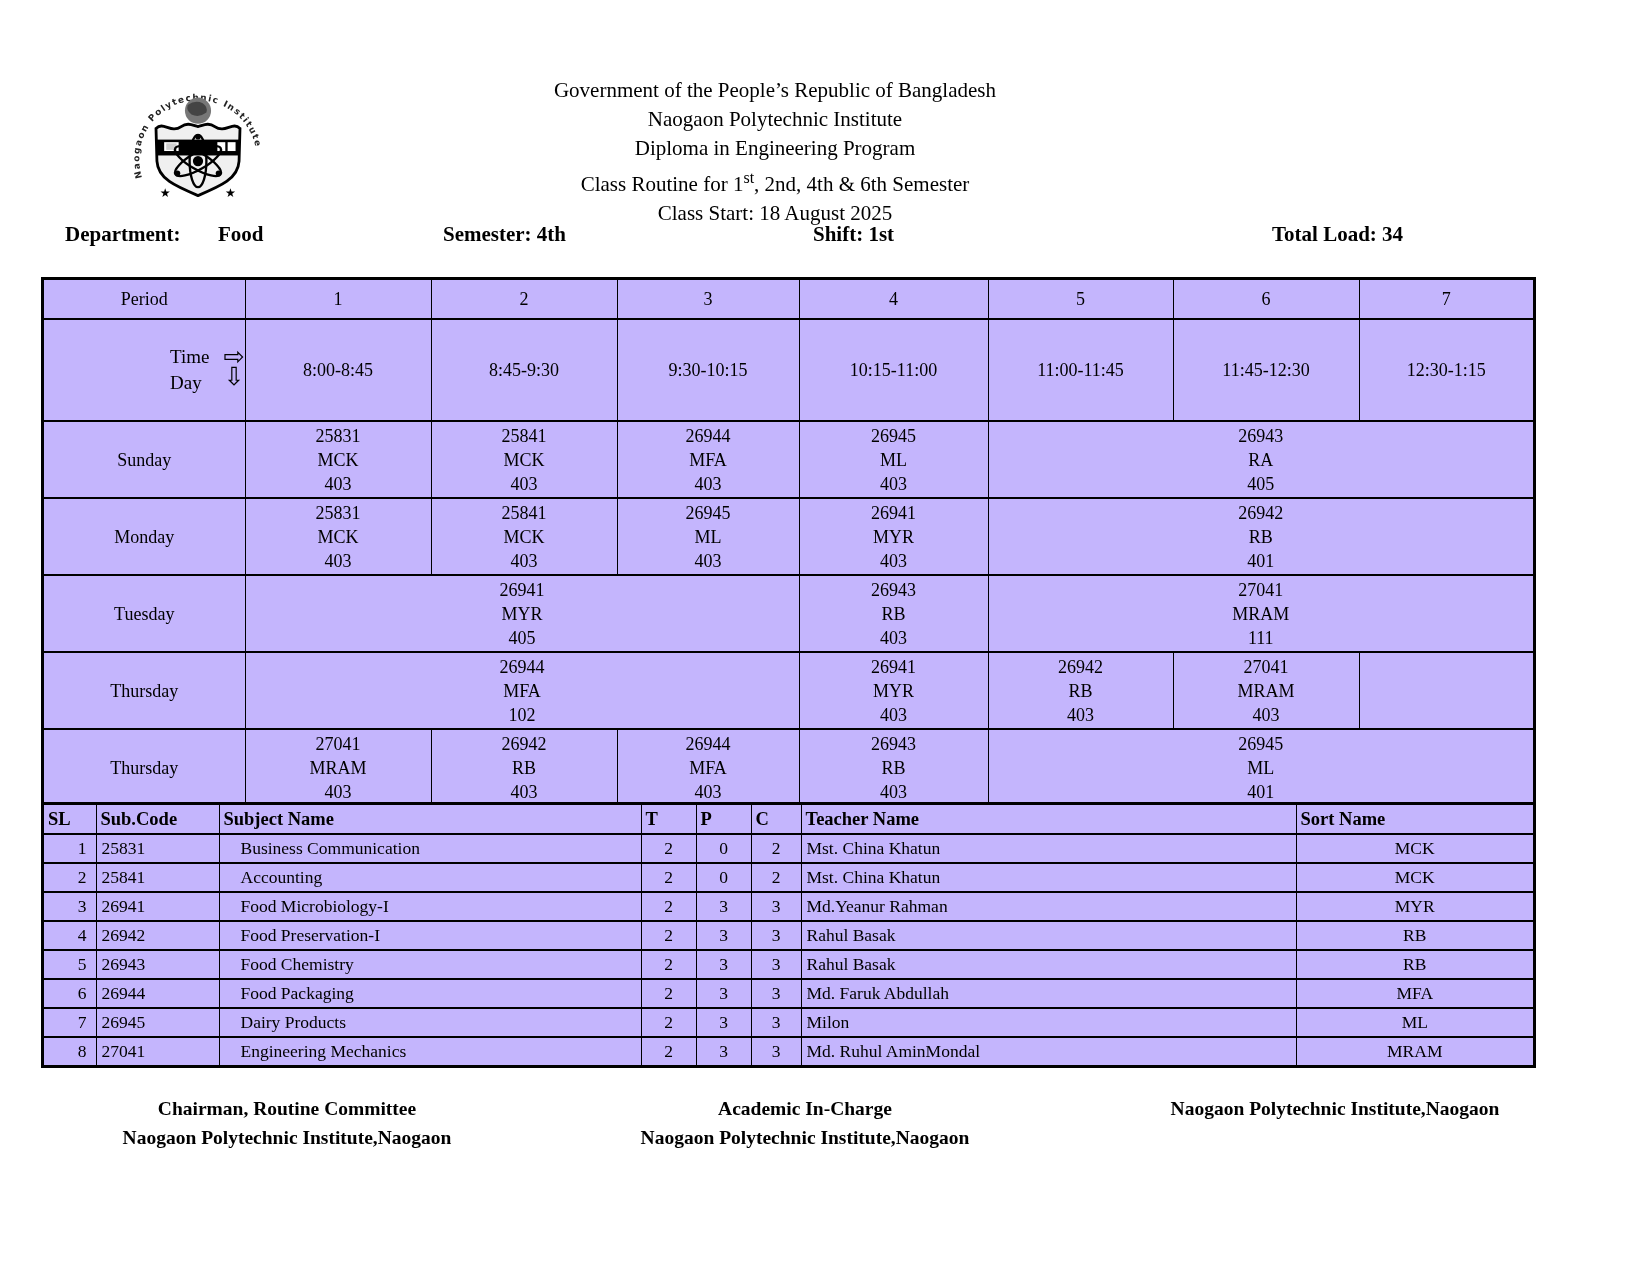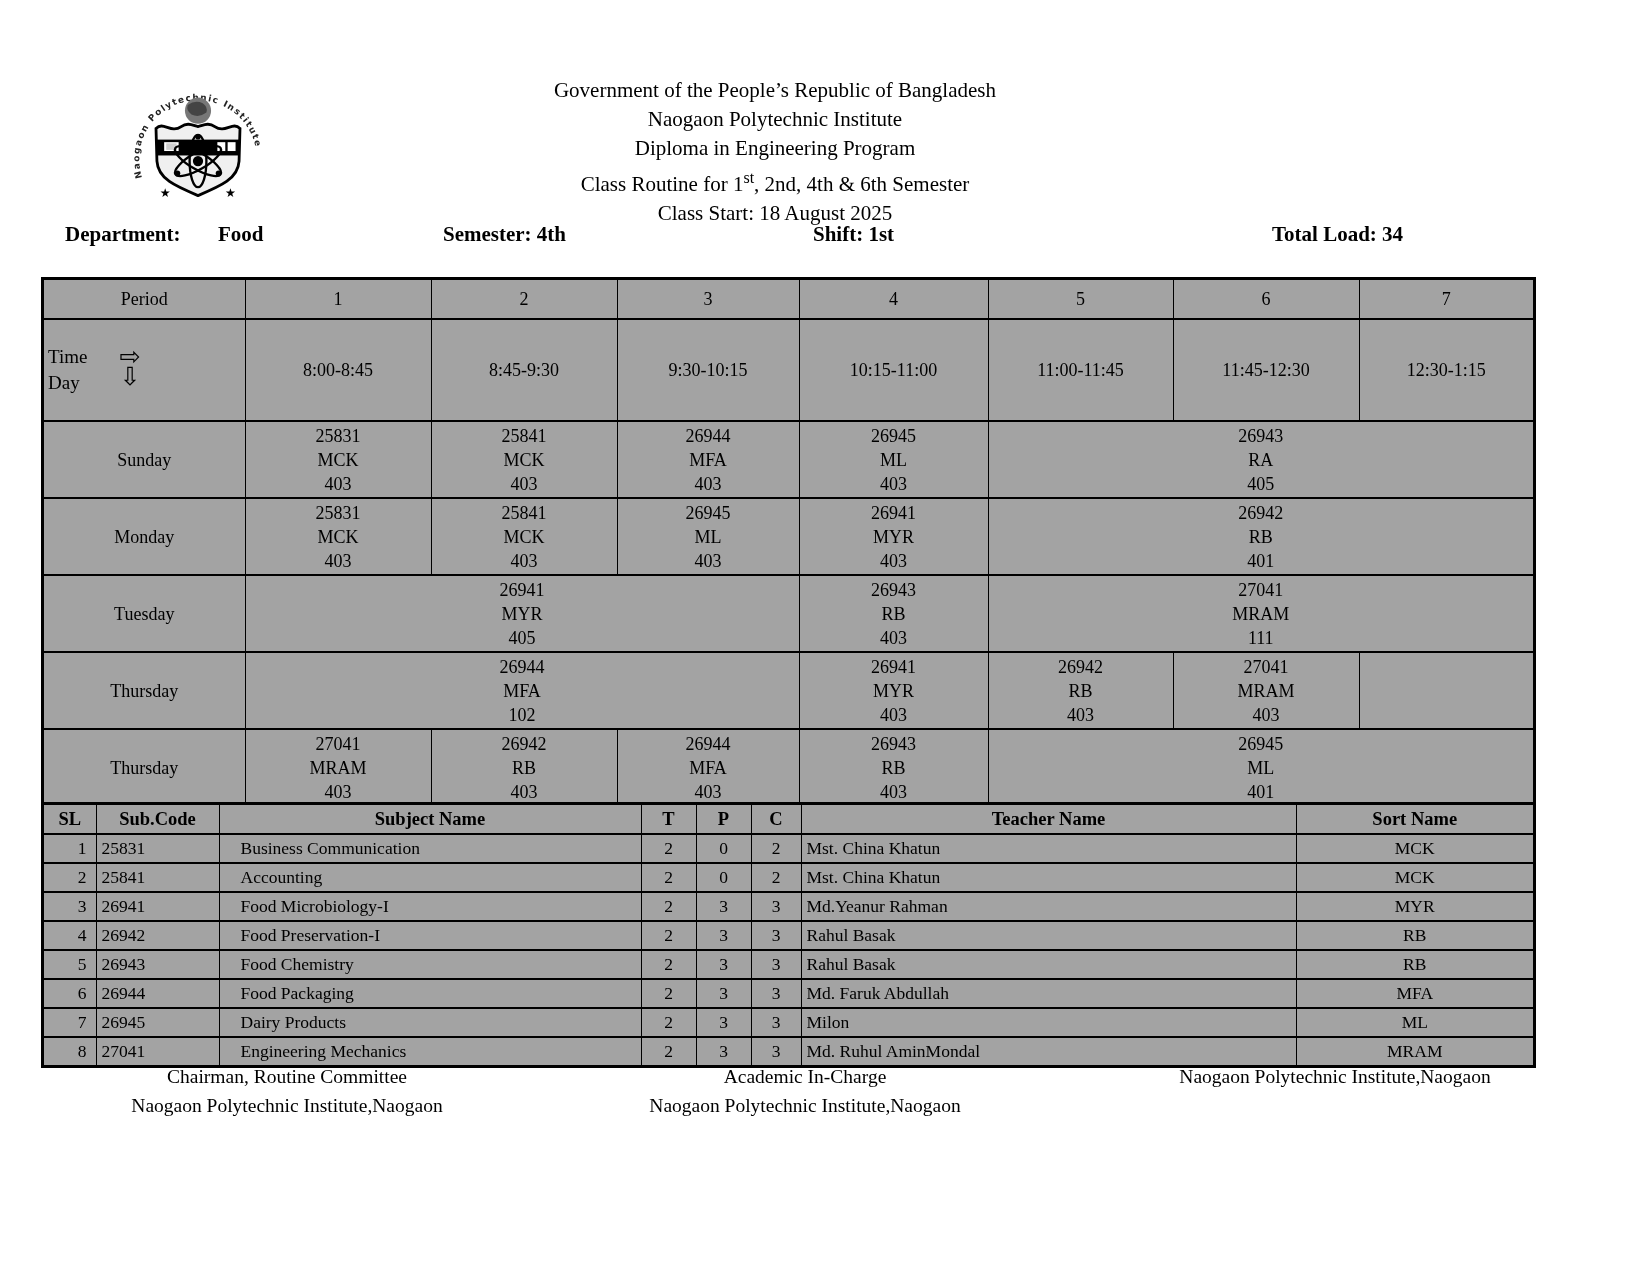--- a/index.html
+++ b/index.html
@@ -12,54 +12,54 @@
           font-size:21px;line-height:29px;}
   .header sup{font-size:16px;}
   .logo{position:absolute;left:128px;top:82px;width:140px;height:118px;}
   
   .info{position:absolute;top:222px;left:0;width:1650px;height:30px;
         font-weight:bold;font-size:21px;}
   .info span{position:absolute;top:0;white-space:nowrap;text-align:center;}
   .i-dept-label{left:65px;}  .i-dept-value{left:218px;font-family:Liberation Serif, serif;}
   .i-sem{left:443px;}  .i-shift{left:813px;}  .i-load{left:1272px;}
   
-  table{border-collapse:collapse;table-layout:fixed;background:#a3a3a3;}
+  table{border-collapse:collapse;table-layout:fixed;background:#c4b5fd;}
   .tt{position:absolute;left:42px;top:278px;width:1491px;font-size:18px;}
   .tt td{border-left:1px solid #000;border-right:1px solid #000;
          border-top:2px solid #000;border-bottom:2px solid #000;
          text-align:center;vertical-align:middle;white-space:pre-line;
          line-height:24px;padding:0;}
   .tt{border:2px solid #000;outline:1px solid #000;}
   .row-period{height:40px;}
   .row-time{height:72px;}
   .row-day{height:77px;}
-  .timeday-wrap{display:flex;align-items:center;justify-content:flex-start;
-                padding-left:4px;gap:32px;text-align:left;}
+  .timeday-wrap{display:flex;align-items:center;justify-content:flex-end;
+                padding-left:4px;gap:14px;text-align:left;}
   .timeday-labels{display:flex;flex-direction:column;line-height:26px;font-size:19px;}
   .timeday-arrows{display:flex;flex-direction:column;line-height:22px;
                   font-family:"DejaVu Sans",sans-serif;font-size:25px;}
   .arr-right{position:relative;top:-2px;}
   .arr-down{position:relative;top:-4px;}
   
   .subjects{position:absolute;left:42px;top:803px;width:1491px;font-size:17.5px;}
   .subjects td,.subjects th{border-left:1px solid #000;border-right:1px solid #000;
         border-top:2px solid #000;border-bottom:2px solid #000;
         padding:1px 4px;vertical-align:middle;}
   .subjects{border:2px solid #000;outline:1px solid #000;}
-  .subjects th{font-weight:bold;text-align:center;font-size:18.5px;height:26px;}
+  .subjects th{font-weight:bold;text-align:left;font-size:18.5px;height:26px;}
   .subjects td{height:25px;}
   td.c-sl{text-align:right;padding-right:9px;}
   td.c-code{text-align:left;padding-left:5px;}
   td.c-name{text-align:left;padding-left:21px;}
   td.c-tpc{text-align:center;}
   td.c-teacher{text-align:left;padding-left:5px;}
   td.c-sort{text-align:center;}
   
-  .sig{position:absolute;top:1062px;width:500px;text-align:center;
-       font-weight:normal;font-size:19.5px;line-height:29px;}
+  .sig{position:absolute;top:1094px;width:500px;text-align:center;
+       font-weight:bold;font-size:19.5px;line-height:29px;}
   .sig-1{left:37px;} .sig-2{left:555px;} .sig-3{left:1085px;}
 </style>
 </head>
 <body>
 
 <div class="logo">
   <svg viewBox="0 0 150 125" width="140" height="118">
     <defs>
       <path id="arcN" d="M 16,104 A 63,63 0 1 1 134,104" fill="none"></path>
     </defs>

